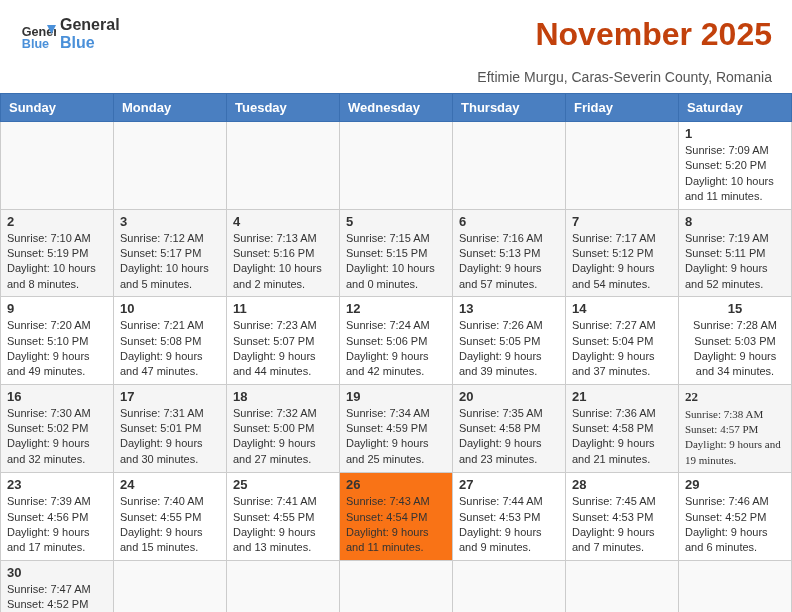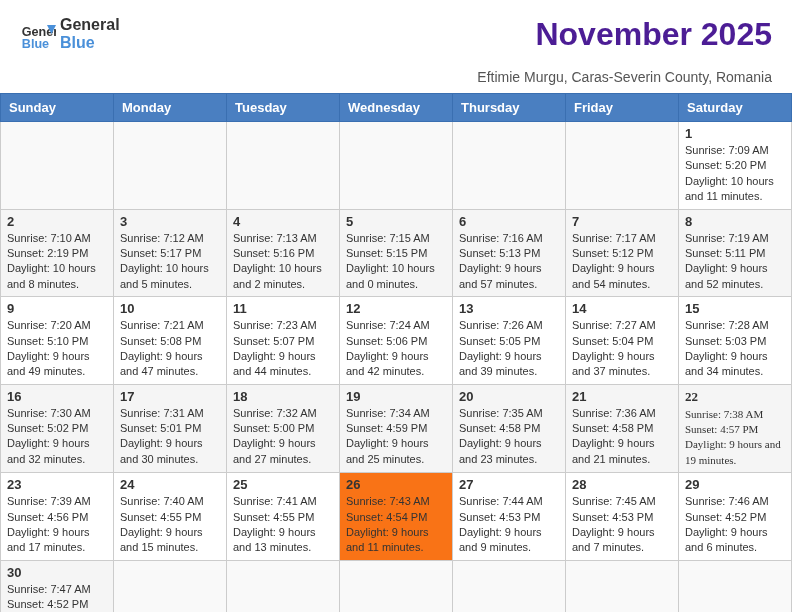--- a/index.html
+++ b/index.html
@@ -24,21 +24,21 @@
     .logo-icon {
       width: 36px;
       height: 36px;
     }
     .title-block {
       text-align: right;
     }
     .month-title {
       font-size: 32px;
       font-weight: bold;
-      color: #4c1d95;
+      color: #c2410c;
     }
     .subtitle {
       font-size: 14px;
       color: #555;
       margin-top: 16px;
     }
     .calendar {
       width: 100%;
       border-collapse: collapse;
       margin: 0;
@@ -123,21 +123,21 @@
           <span class="day-number">1</span>
           <div class="day-info">Sunrise: 7:09 AM
 Sunset: 5:20 PM
 Daylight: 10 hours and 11 minutes.</div>
         </td>
       </tr>
       <tr>
         <td style="background: rgb(245, 245, 245);">
           <span class="day-number">2</span>
           <div class="day-info">Sunrise: 7:10 AM
-Sunset: 2:19 PM
+Sunset: 5:19 PM
 Daylight: 10 hours and 8 minutes.</div>
         </td>
         <td style="background: rgb(245, 245, 245);">
           <span class="day-number">3</span>
           <div class="day-info">Sunrise: 7:12 AM
 Sunset: 5:17 PM
 Daylight: 10 hours and 5 minutes.</div>
         </td>
         <td style="background: rgb(245, 245, 245);">
           <span class="day-number">4</span>
@@ -200,21 +200,21 @@
           <div class="day-info">Sunrise: 7:26 AM
 Sunset: 5:05 PM
 Daylight: 9 hours and 39 minutes.</div>
         </td>
         <td style="background: rgb(255, 255, 255);">
           <span class="day-number">14</span>
           <div class="day-info">Sunrise: 7:27 AM
 Sunset: 5:04 PM
 Daylight: 9 hours and 37 minutes.</div>
         </td>
-        <td style="background: rgb(255, 255, 255);">
+        <td style="background: rgb(255, 255, 255); text-align: center;">
           <span class="day-number">15</span>
           <div class="day-info">Sunrise: 7:28 AM
 Sunset: 5:03 PM
 Daylight: 9 hours and 34 minutes.</div>
         </td>
       </tr>
       <tr>
         <td style="background: rgb(245, 245, 245);">
           <span class="day-number">16</span>
           <div class="day-info">Sunrise: 7:30 AM

